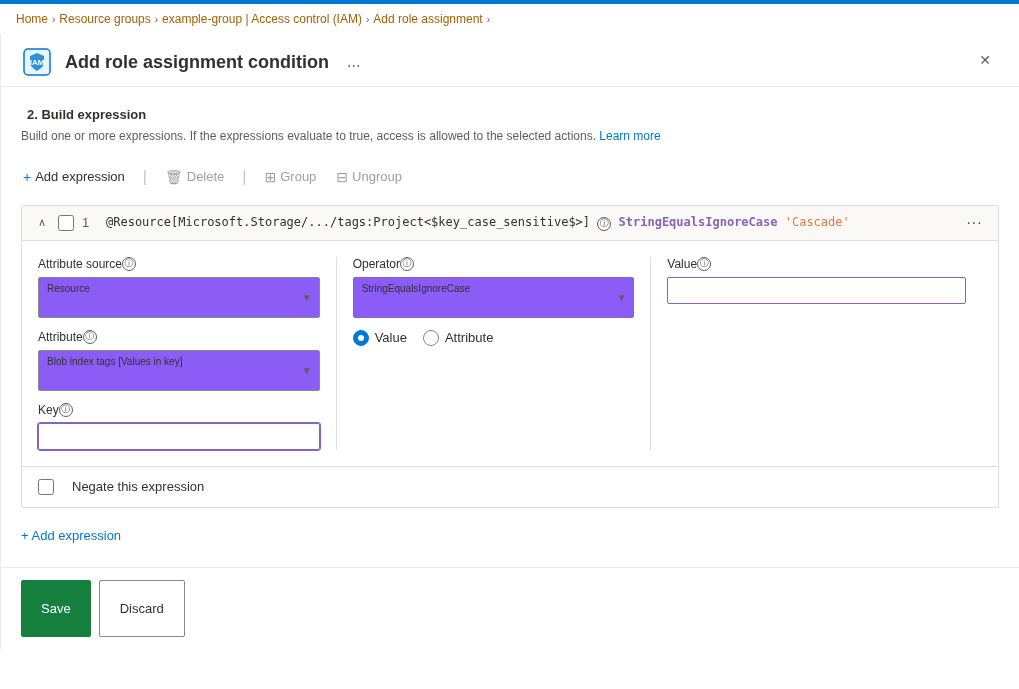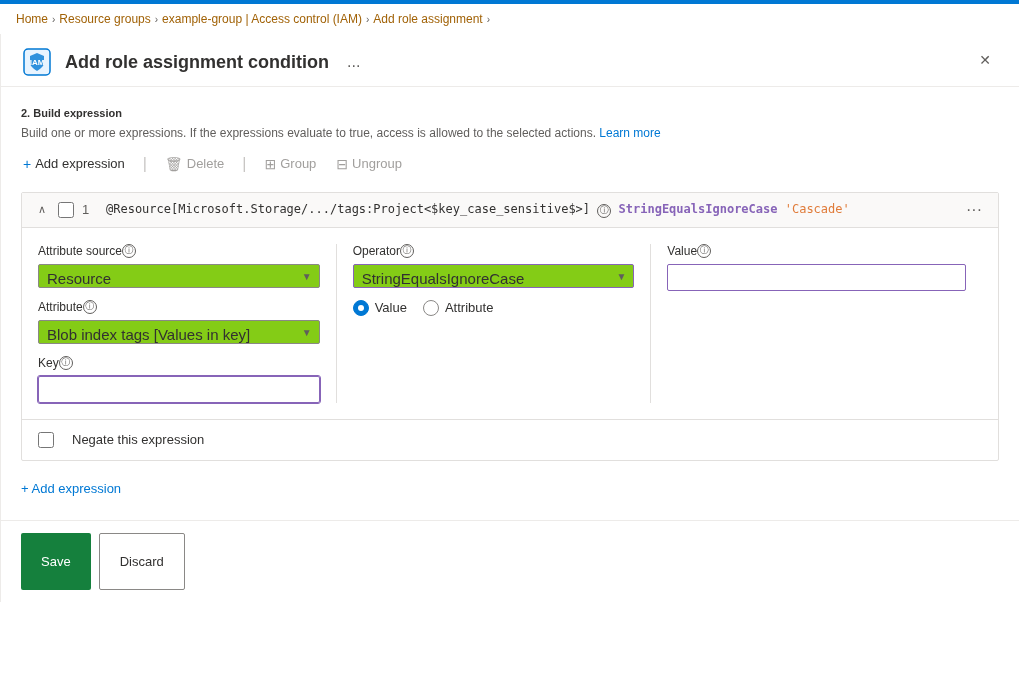--- a/index.html
+++ b/index.html
@@ -99,28 +99,29 @@
       position: relative;
     }
 
     
     .panel-content::-webkit-scrollbar { width: 8px; }
     .panel-content::-webkit-scrollbar-track { background: #f3f2f1; }
     .panel-content::-webkit-scrollbar-thumb { background: #c8c6c4; }
 
     
     .section-title {
-      font-size: 11px;
+      font-size: 13px;
       font-weight: 700;
       margin-bottom: 6px;
+      margin-left: 6px;
     }
     .section-desc {
       font-size: 12px;
       color: #605e5c;
-      margin-bottom: 10px;
+      margin-bottom: 20px;
       line-height: 1.4;
     }
     .section-desc a {
       color: #0078d4;
       text-decoration: none;
     }
 
     
     .toolbar {
       display: flex;
@@ -251,26 +252,26 @@
       cursor: help;
       flex-shrink: 0;
     }
 
     .select-wrapper {
       position: relative;
       margin-bottom: 12px;
     }
     .select-field {
       width: 100%;
-      padding: 5px 30px 0 8px;
+      padding: 5px 30px 23px 8px;
       border: 1px solid #8a8886;
       border-radius: 2px;
-      font-size: 15px;
-      color: #323130;
-      background: #84cc16;
+      font-size: 10px;
+      color: #323130;
+      background: #8b5cf6;
       appearance: none;
       cursor: pointer;
       outline: none;
     }
     .select-arrow {
       position: absolute;
       right: 8px;
       top: 50%;
       transform: translateY(-50%);
       color: #605e5c;

